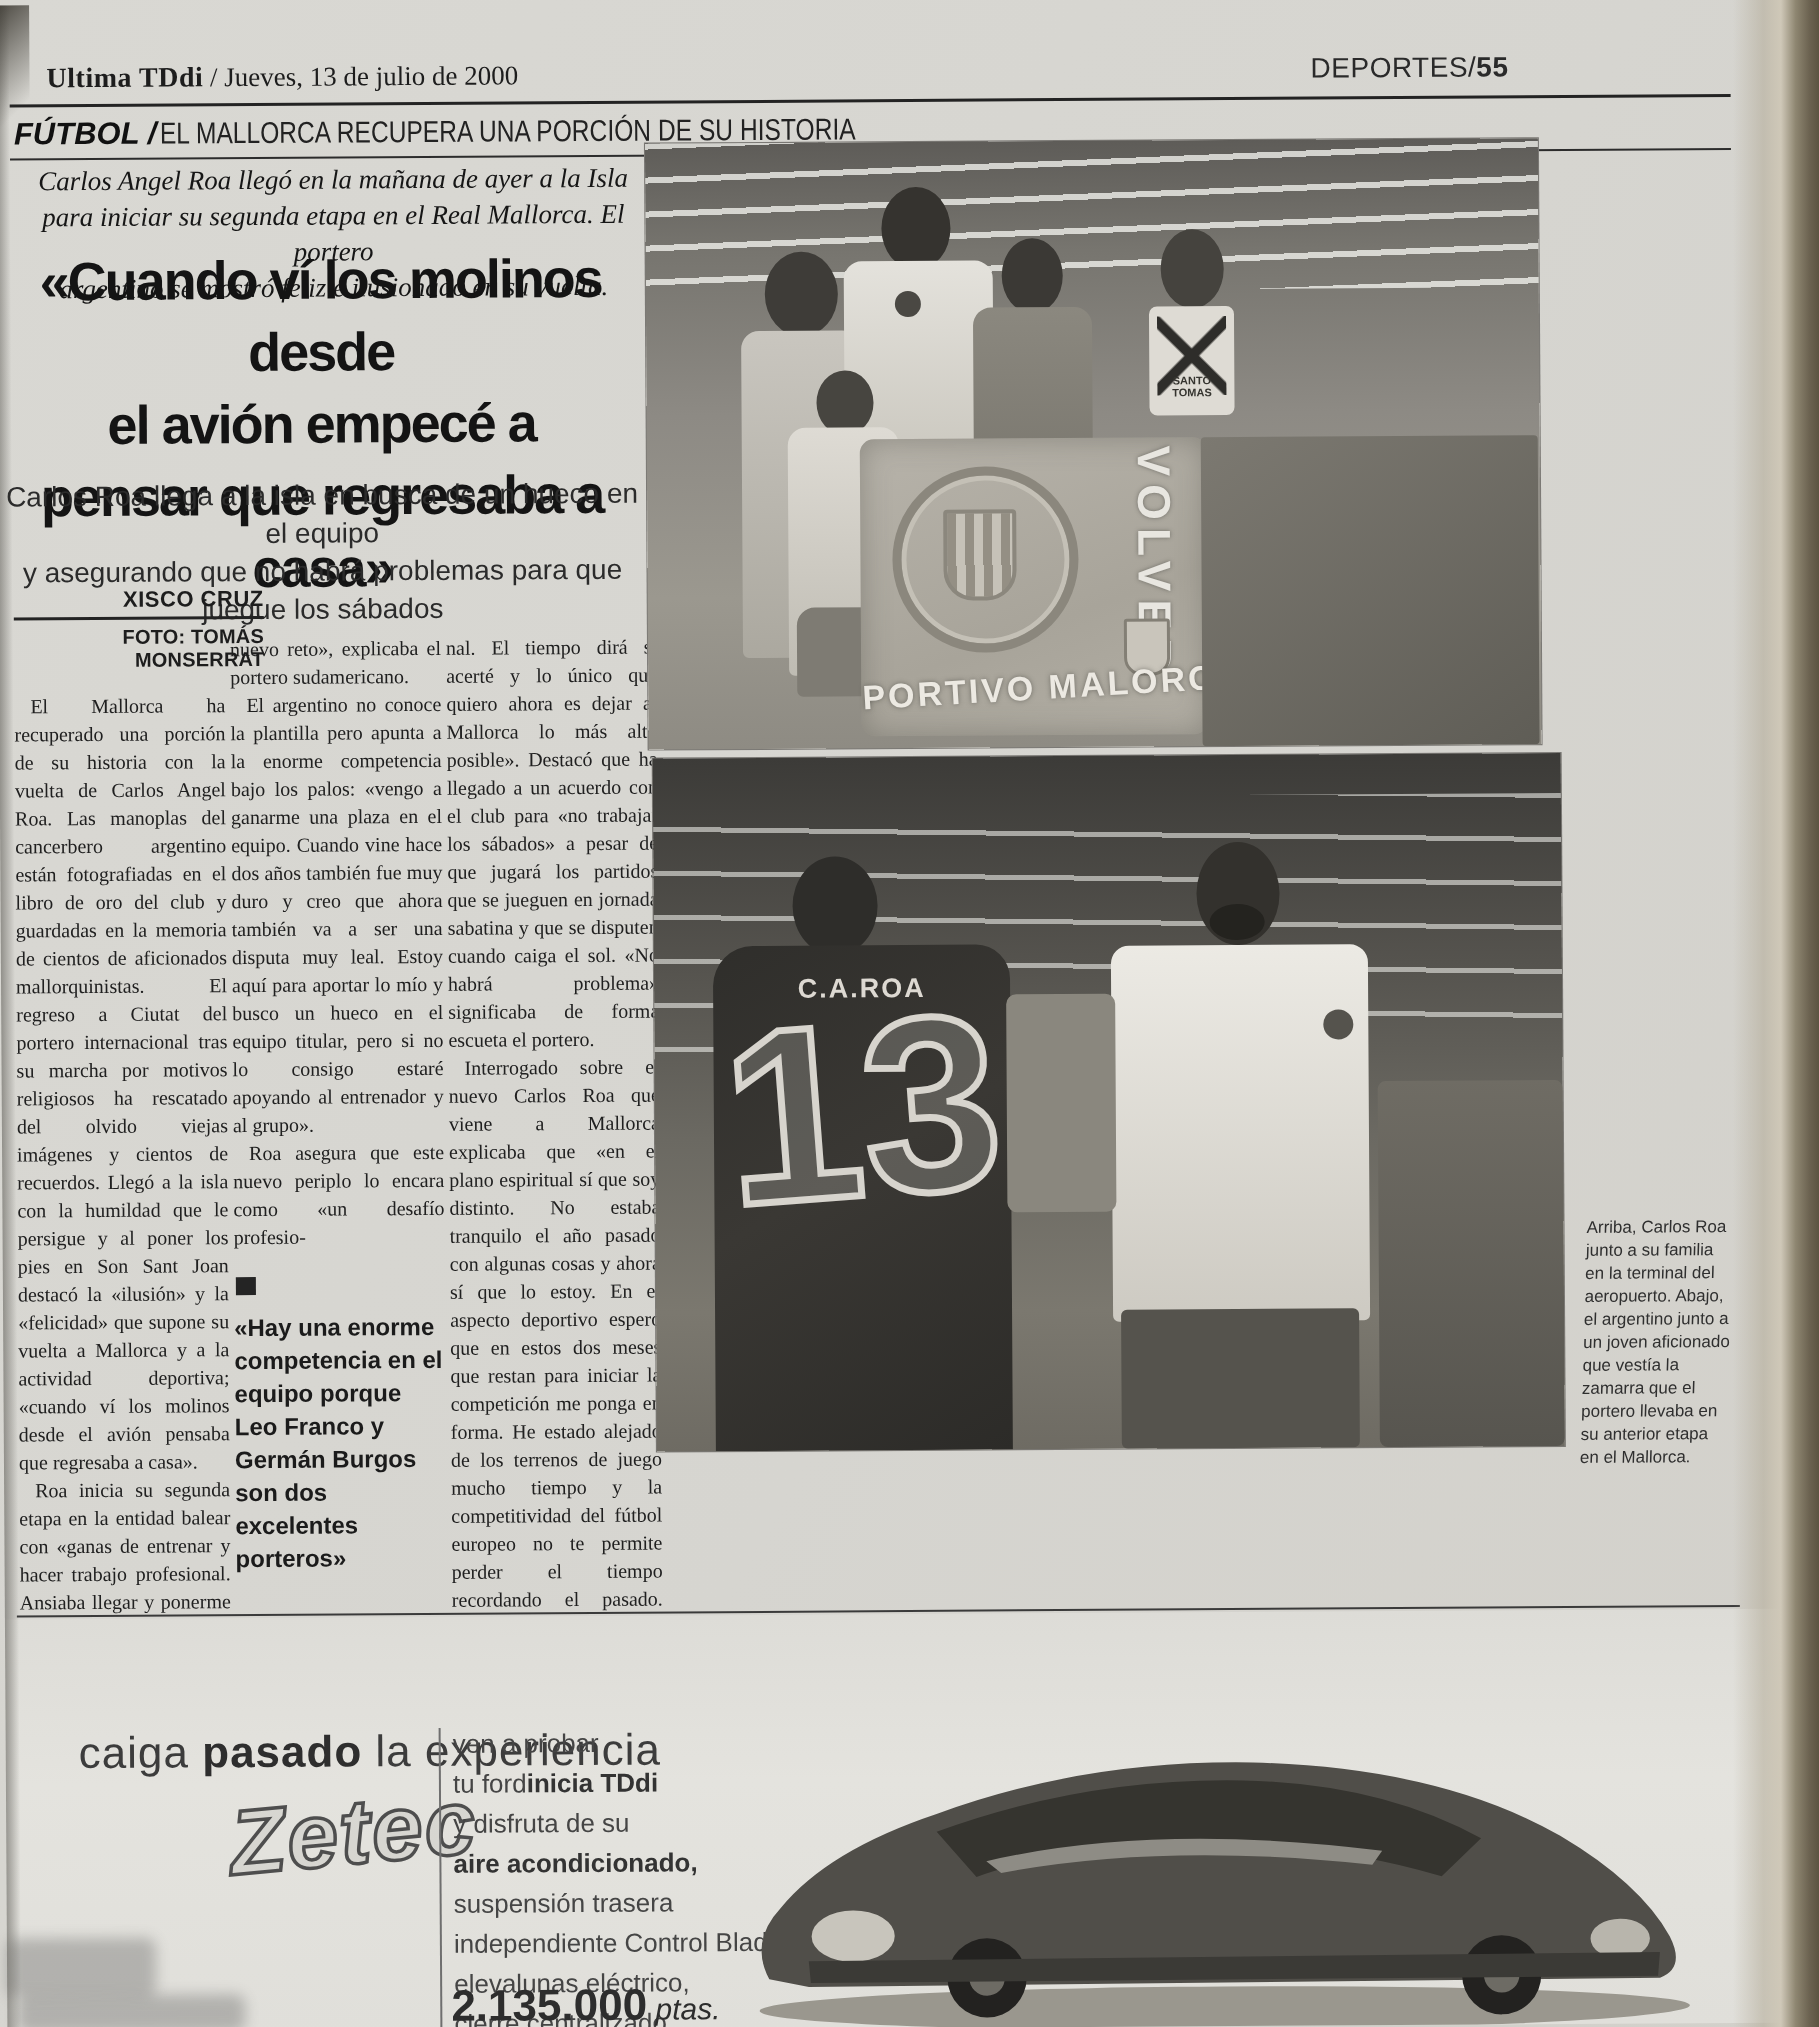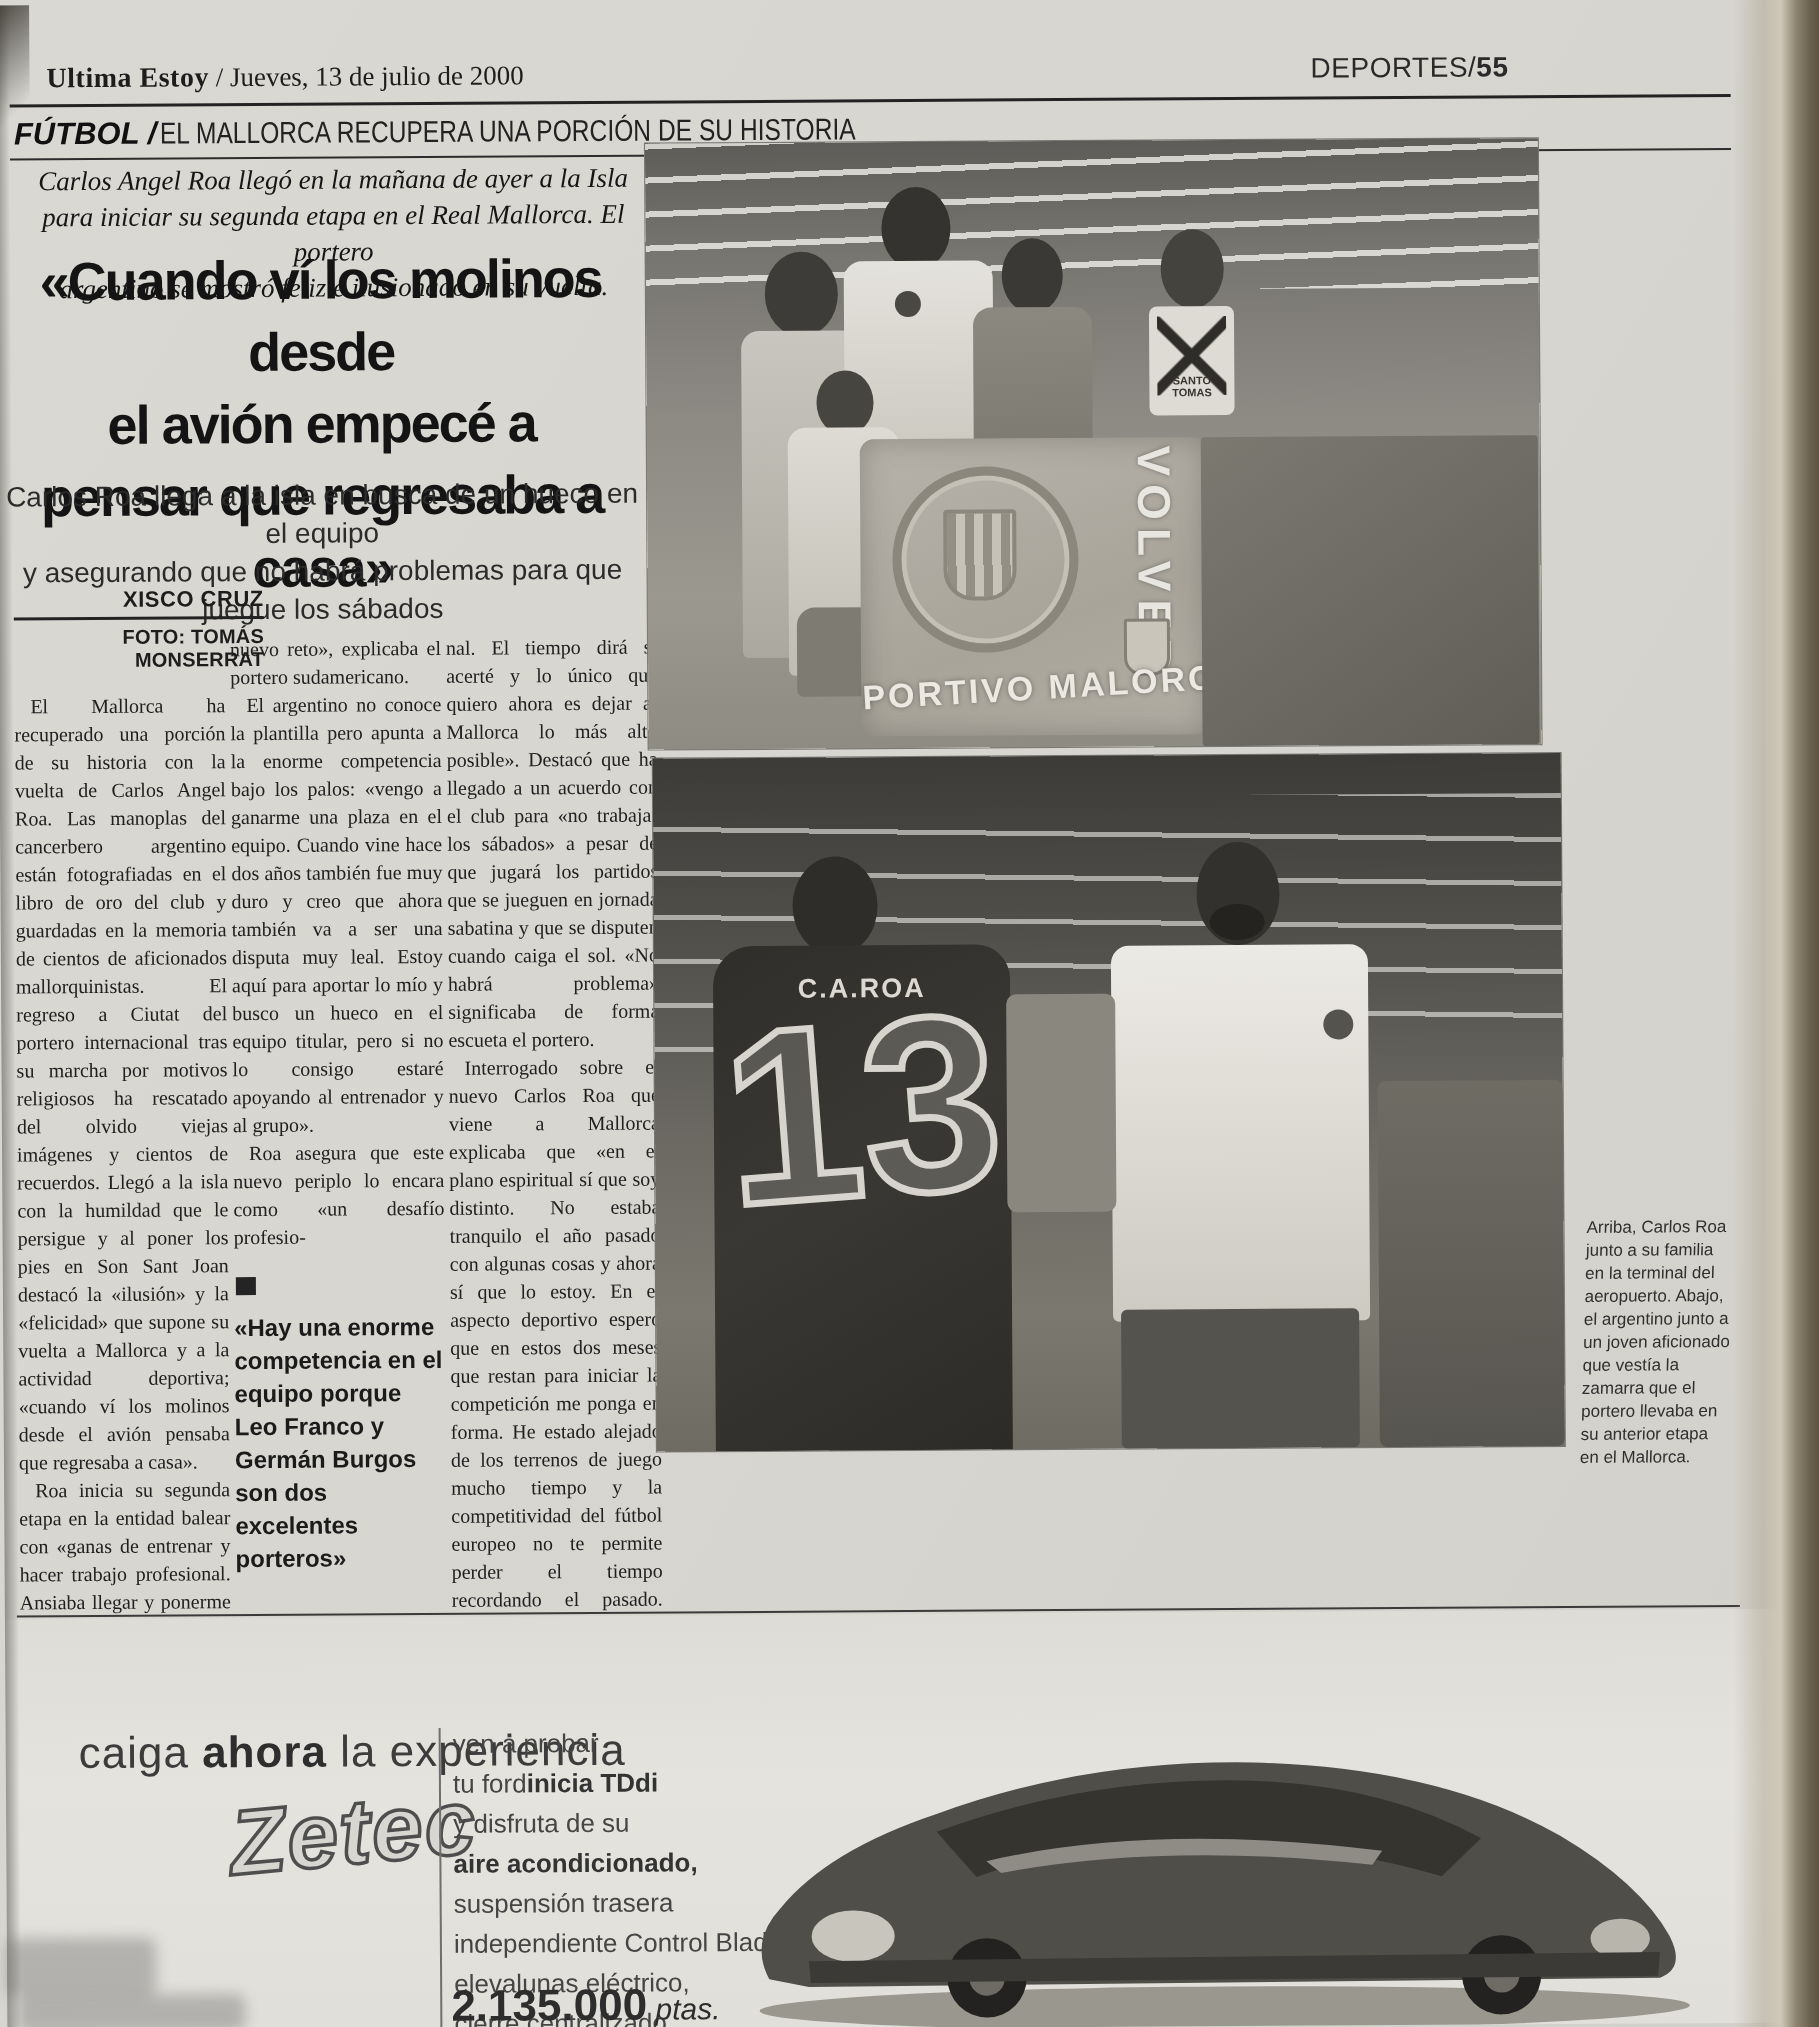--- a/index.html
+++ b/index.html
@@ -129,21 +129,21 @@
   .left-shadow{position:absolute;left:0;top:0;width:14px;height:100%;
         background:linear-gradient(to right,rgba(60,58,52,.45),rgba(60,58,52,0));}
   .ghost{position:absolute;filter:blur(7px);opacity:.28;background:#3b3b3b;border-radius:10px;}
 </style>
 </head>
 <body>
 
 <div class="page">
  <div class="tilt">
 
-  <div class="masthead"><b>Ultima Estoy</b><span> / Jueves, 13 de julio de 2000</span></div>
+  <div class="masthead"><b>Ultima TDdi</b><span> / Jueves, 13 de julio de 2000</span></div>
   <div class="section-head"><span>DEPORTES/</span><b>55</b></div>
   <div class="rule hdr-rule"></div>
 
   <div class="kicker">
     <span class="lab">FÚTBOL /</span>
     <span class="tit">EL MALLORCA RECUPERA UNA PORCIÓN DE SU HISTORIA</span>
   </div>
   <div class="rule kick-rule"></div>
 
   <div class="standfirst">
@@ -238,21 +238,21 @@
     <div class="fig" style="left:465px;top:554px;width:238px;height:139px;background:#55534d;border-radius:6px;"></div>
     <div class="fig" style="left:723px;top:327px;width:185px;height:366px;background:linear-gradient(#6f6c64,#57554f);border-radius:8px;"></div>
     <div class="fig" style="left:352px;top:238px;width:109px;height:218px;background:#8a877e;border-radius:10px;"></div>
   </div>
 
   <div class="caption">Arriba, Carlos Roa junto a su familia en la terminal del aeropuerto. Abajo, el argentino junto a un joven aficionado que vestía la zamarra que el portero llevaba en su anterior etapa en el Mallorca.</div>
 
   <div class="rule bottom-rule"></div>
 
   <div class="ad">
-    <div class="ad-tagline"><span>caiga </span><b>ahora</b><span> la experiencia</span></div>
+    <div class="ad-tagline"><span>caiga </span><b>pasado</b><span> la experiencia</span></div>
     <div class="zetec">Zetec</div>
     <div class="ad-divider"></div>
     <div class="ad-list">
       <div>ven a probar</div>
       <div><span>tu ford</span><span class="bold">inicia TDdi</span></div>
       <div>y disfruta de su</div>
       <div class="bold">aire acondicionado,</div>
       <div>suspensión trasera</div>
       <div>independiente Control Blade,</div>
       <div>elevalunas eléctrico,</div>

